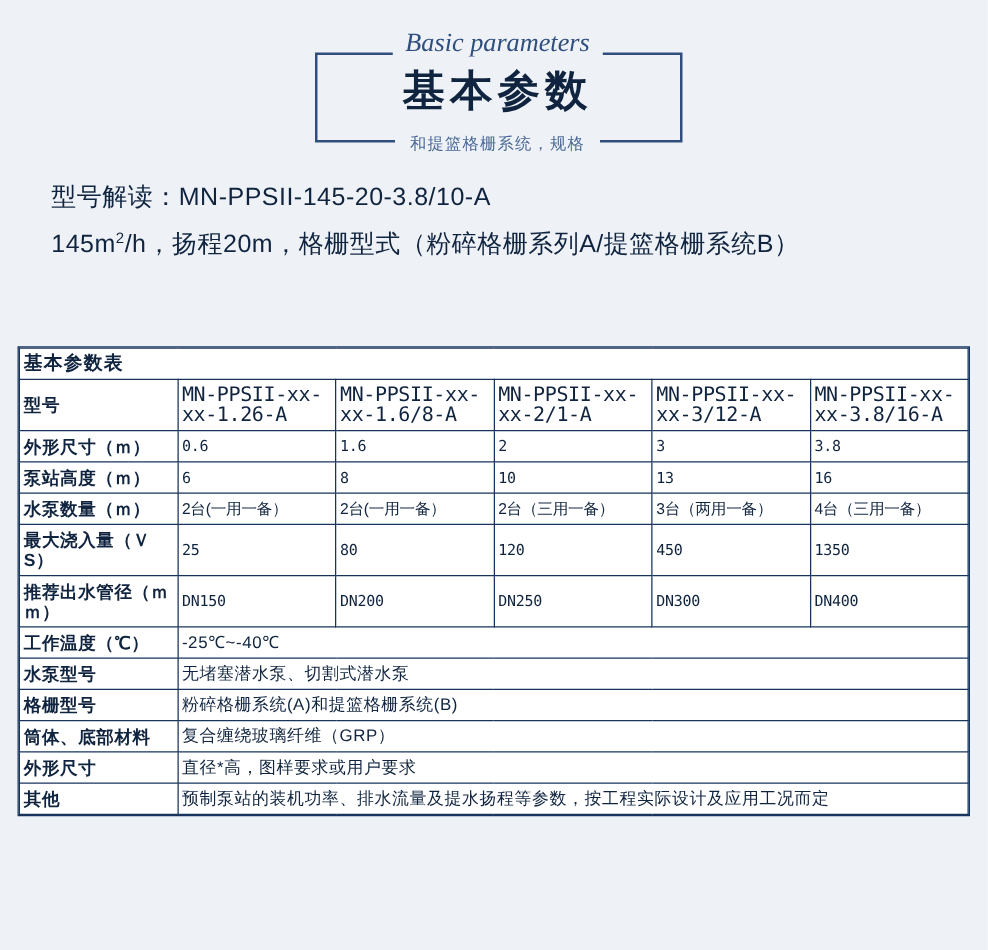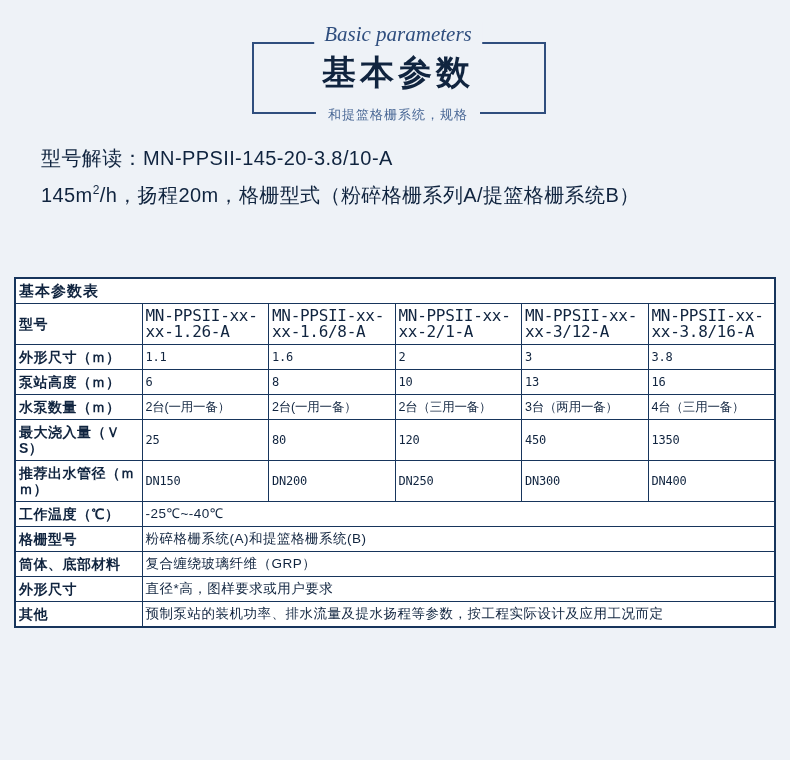--- a/index.html
+++ b/index.html
@@ -195,21 +195,21 @@
         <tr>
           <td class="rowhead">型号</td>
           <td class="model-cell">MN-PPSII-xx-xx-1.26-A</td>
           <td class="model-cell">MN-PPSII-xx-xx-1.6/8-A</td>
           <td class="model-cell">MN-PPSII-xx-xx-2/1-A</td>
           <td class="model-cell">MN-PPSII-xx-xx-3/12-A</td>
           <td class="model-cell">MN-PPSII-xx-xx-3.8/16-A</td>
         </tr>
         <tr>
           <td class="rowhead">外形尺寸（ｍ）</td>
-          <td class="mono">1.1</td>
+          <td class="mono">0.6</td>
           <td class="mono">1.6</td>
           <td class="mono">2</td>
           <td class="mono">3</td>
           <td class="mono">3.8</td>
         </tr>
         <tr>
           <td class="rowhead">泵站高度（ｍ）</td>
           <td class="mono">6</td>
           <td class="mono">8</td>
           <td class="mono">10</td>
@@ -238,20 +238,24 @@
           <td class="mono">DN200</td>
           <td class="mono">DN250</td>
           <td class="mono">DN300</td>
           <td class="mono">DN400</td>
         </tr>
         <tr>
           <td class="rowhead">工作温度（℃）</td>
           <td class="wide-cell" colspan="5">-25℃~-40℃</td>
         </tr>
         <tr>
+          <td class="rowhead">水泵型号</td>
+          <td class="wide-cell" colspan="5">无堵塞潜水泵、切割式潜水泵</td>
+        </tr>
+        <tr>
           <td class="rowhead">格栅型号</td>
           <td class="wide-cell" colspan="5">粉碎格栅系统(A)和提篮格栅系统(B)</td>
         </tr>
         <tr>
           <td class="rowhead">筒体、底部材料</td>
           <td class="wide-cell" colspan="5">复合缠绕玻璃纤维（GRP）</td>
         </tr>
         <tr>
           <td class="rowhead">外形尺寸</td>
           <td class="wide-cell" colspan="5">直径*高，图样要求或用户要求</td>

